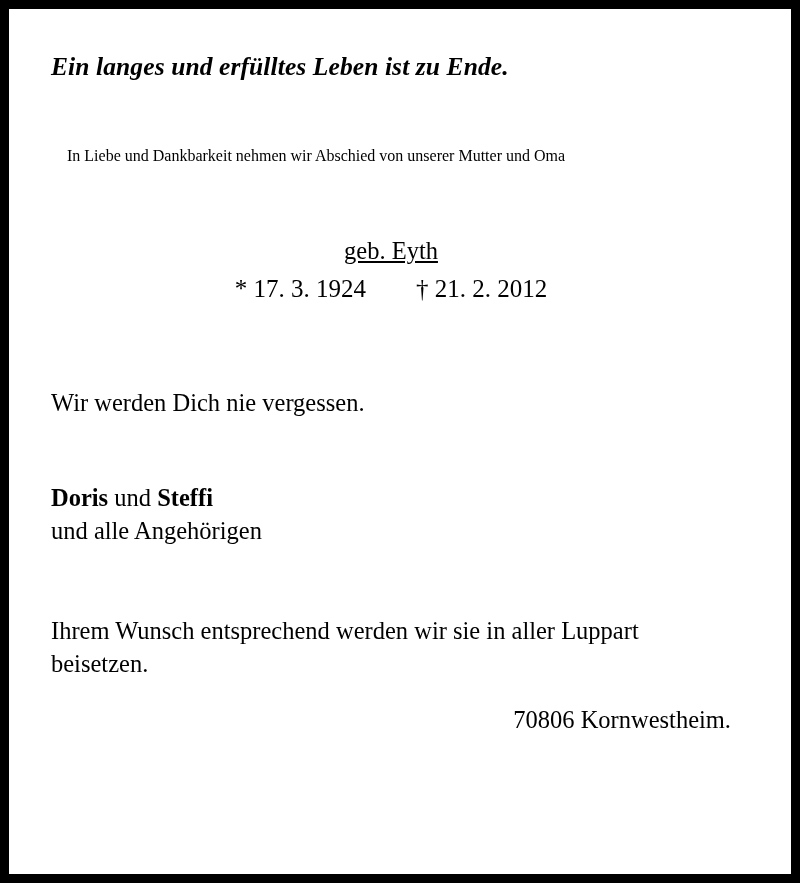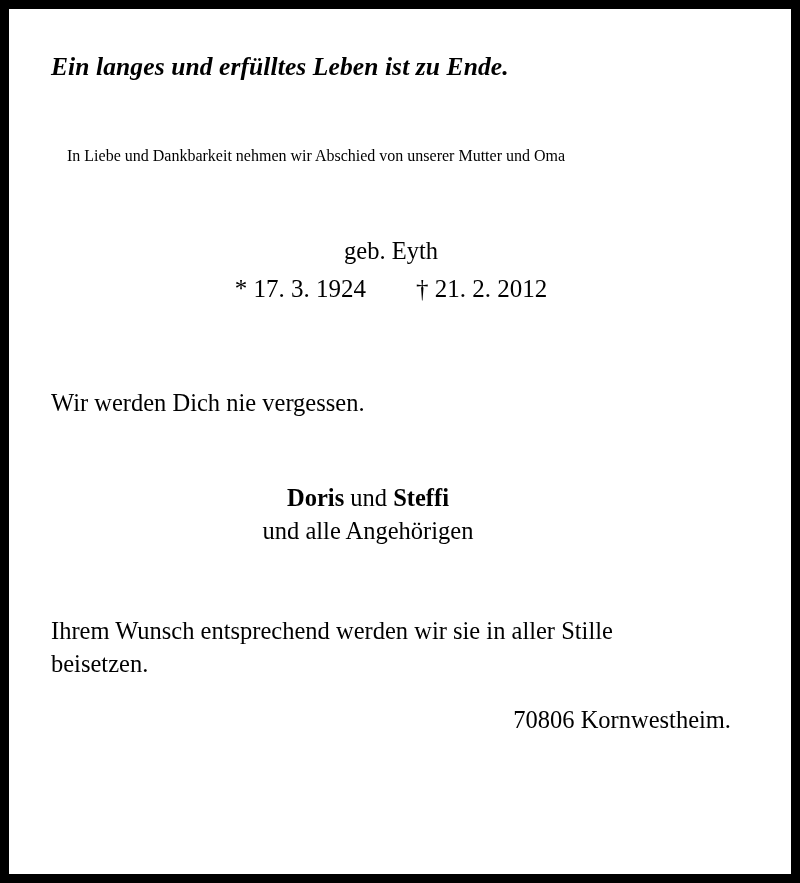--- a/index.html
+++ b/index.html
@@ -51,34 +51,35 @@
   .name {
     font-size: 47px;
     line-height: 1.05;
     letter-spacing: 0.3px;
     white-space: pre;
   }
   .maiden {
     font-size: 24.5px;
     line-height: 1.3;
     margin-top: 9px;
+    text-decoration: underline;
   }
   .dates {
     font-size: 25px;
     line-height: 1.3;
     margin-top: 7px;
     white-space: pre;
   }
   .remember {
     font-size: 24.5px;
     line-height: 1.35;
     margin: 80px 0 0 0;
   }
   .signers {
-    text-align: center;
+    text-align: left;
     margin: 62px 0 0 0;
     padding-right: 46px;
   }
   .signers .line1 {
     font-size: 24.5px;
     line-height: 1.36;
   }
   .signers .line1 b {
     font-weight: bold;
   }
@@ -126,18 +127,18 @@
       <div class="dates">* 17. 3. 1924        † 21. 2. 2012</div>
     </div>
 
     <p class="remember">Wir werden Dich nie vergessen.</p>
 
     <div class="signers">
       <div class="line1"><b>Doris</b><span> und </span><b>Steffi</b></div>
       <div class="line2">und alle Angehörigen</div>
     </div>
 
-    <p class="wish"><span>Ihrem Wunsch entsprechend werden wir sie in aller Stille</span><span class="lastline">beisetzen.</span></p>
+    <p class="wish"><span>Ihrem Wunsch entsprechend werden wir sie in aller Luppart</span><span class="lastline">beisetzen.</span></p>
 
     <p class="address"><span class="lastline">70806 Kornwestheim.</span></p>
 
   </div>
 </div>
 
 </body></html>

